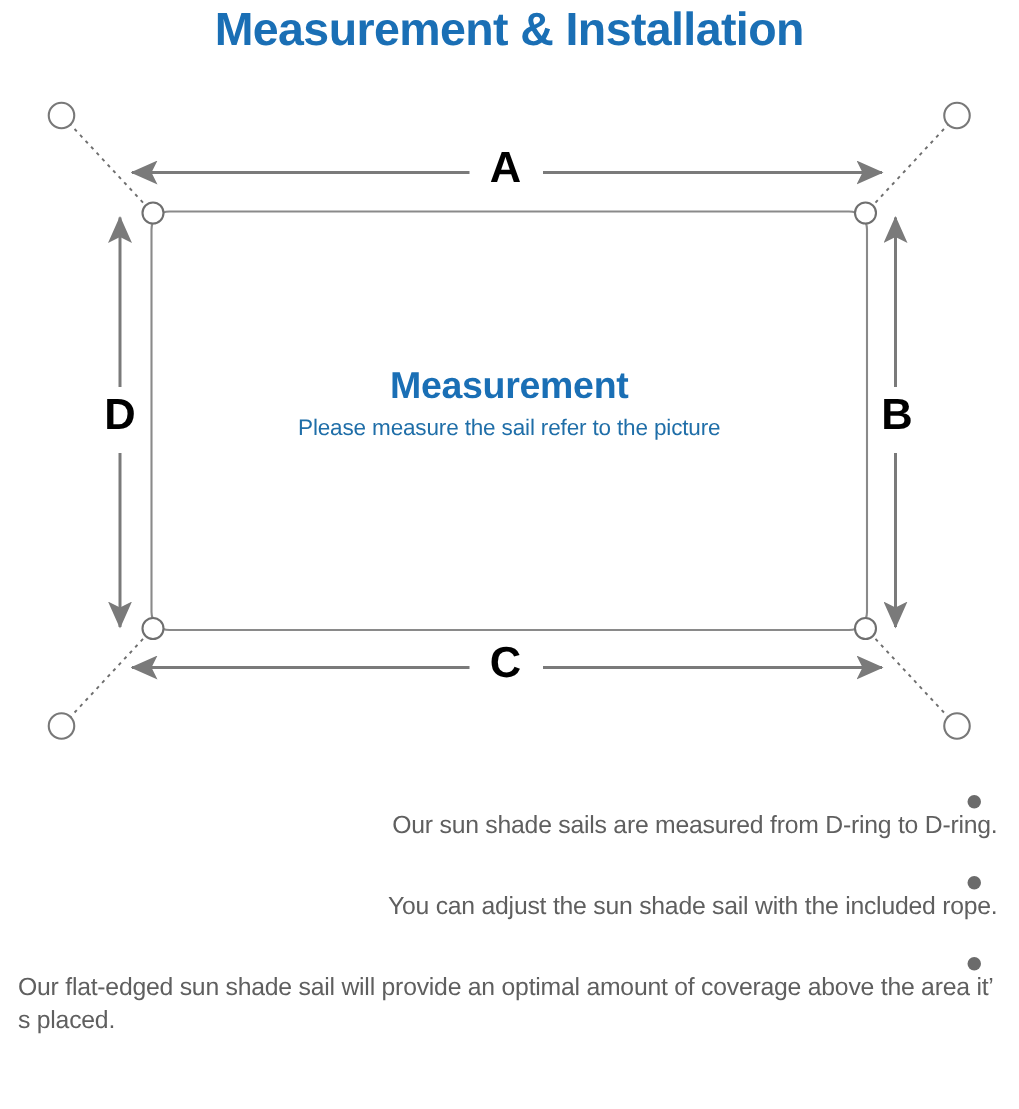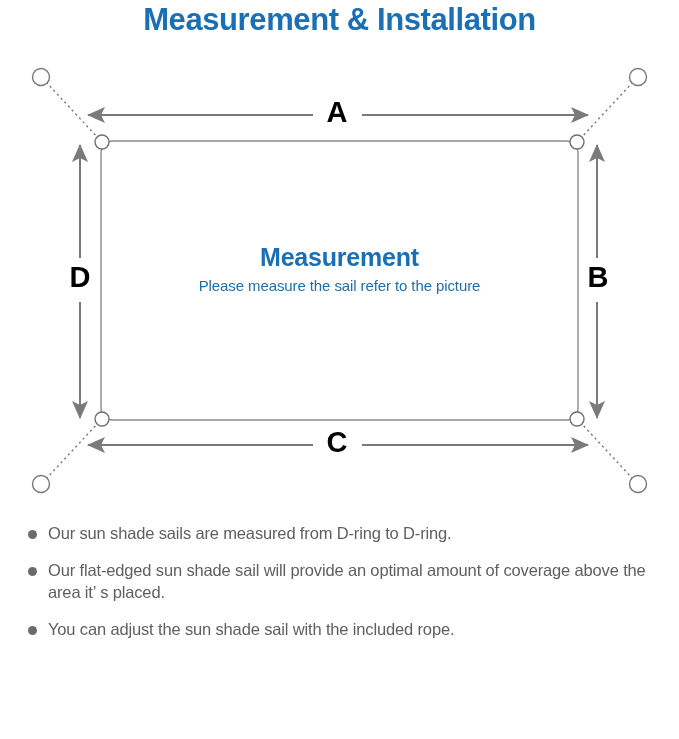--- a/index.html
+++ b/index.html
@@ -82,23 +82,24 @@
 
   #notes {
     position: absolute;
     left: 0;
     top: 522px;
     width: 679px;
   }
   .note-row {
     position: relative;
     display: flex;
-    align-items: flex-start;
-    padding: 0 14px 0 28px;
+    align-items: flex-end;
+    padding: 0 14px 0 12px;
     margin-bottom: 15px;
+    flex-direction: column;
   }
   .note-bullet {
     flex: 0 0 auto;
     width: 9px;
     height: 9px;
     border-radius: 50%;
     background: #6b6b6b;
     margin-top: 8px;
     margin-right: 11px;
   }
@@ -172,19 +173,19 @@
   <div class="dim-label" id="dim-d">D</div>
 </div>
 
 <div id="notes">
   <div class="note-row">
     <span class="note-bullet"></span>
     <span class="note-text">Our sun shade sails are measured from D-ring to D-ring.</span>
   </div>
   <div class="note-row">
     <span class="note-bullet"></span>
-    <span class="note-text">Our flat-edged sun shade sail will provide an optimal amount of coverage above the area it’ s placed.</span>
+    <span class="note-text">You can adjust the sun shade sail with the included rope.</span>
   </div>
   <div class="note-row">
     <span class="note-bullet"></span>
-    <span class="note-text">You can adjust the sun shade sail with the included rope.</span>
+    <span class="note-text">Our flat-edged sun shade sail will provide an optimal amount of coverage above the area it’ s placed.</span>
   </div>
 </div>
 
 </body></html>

